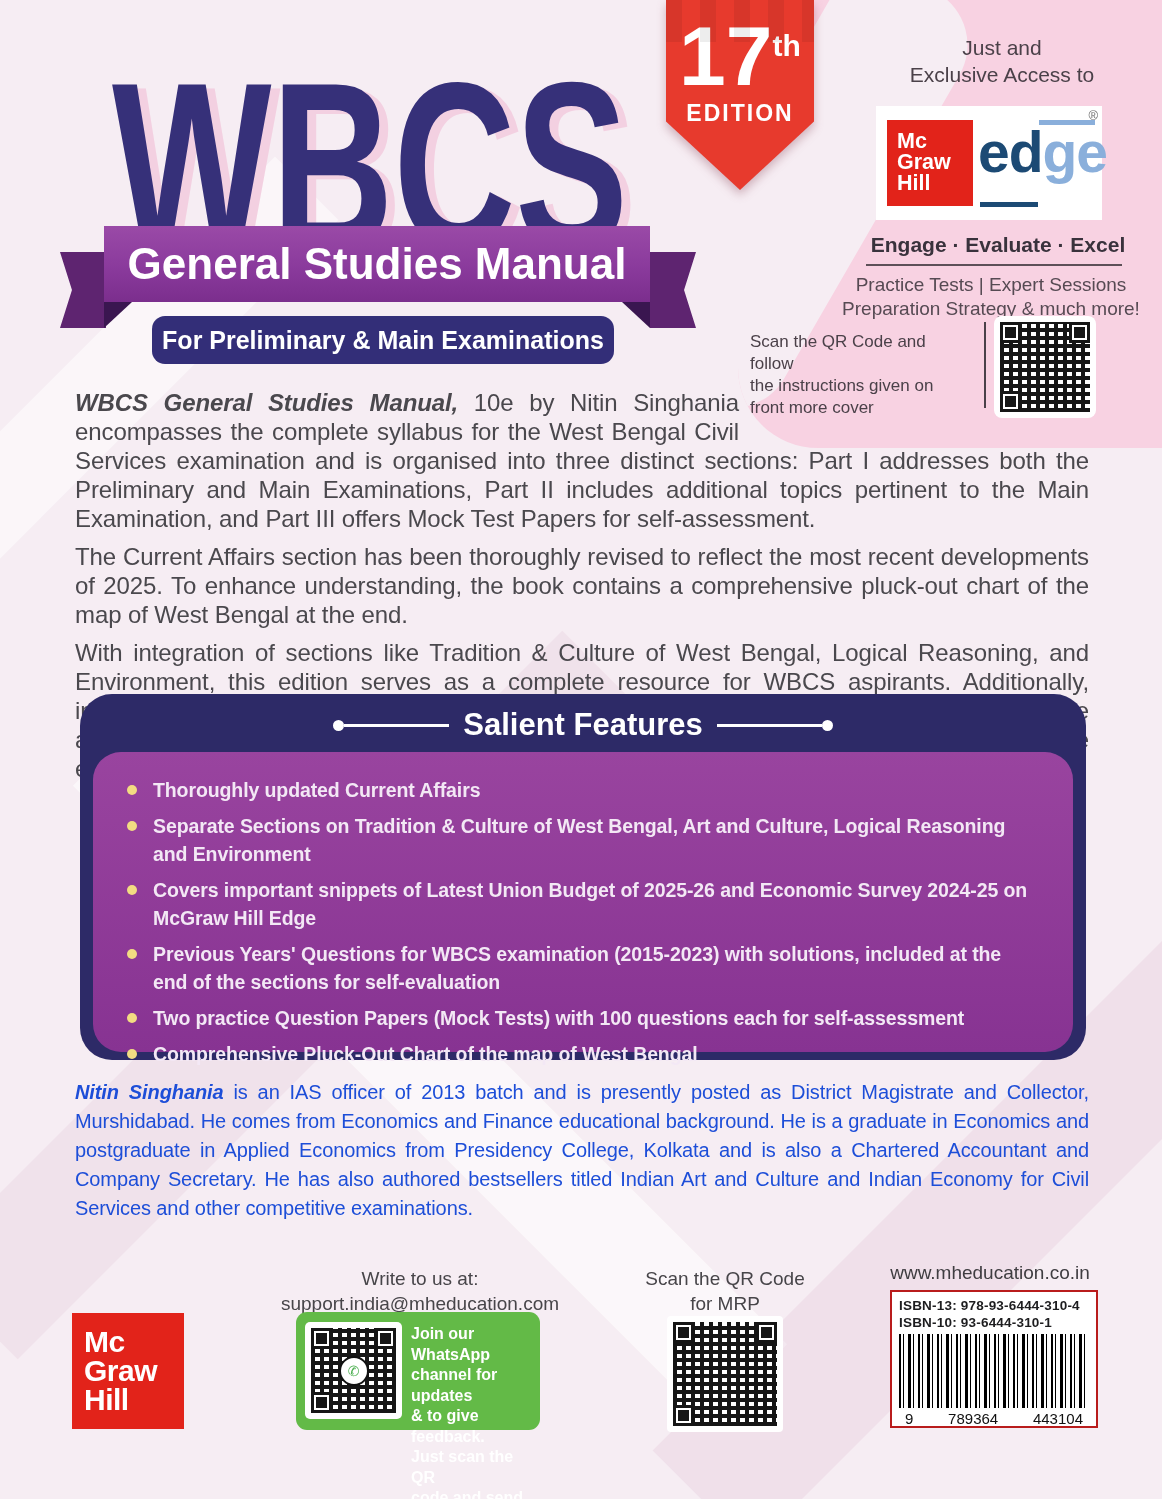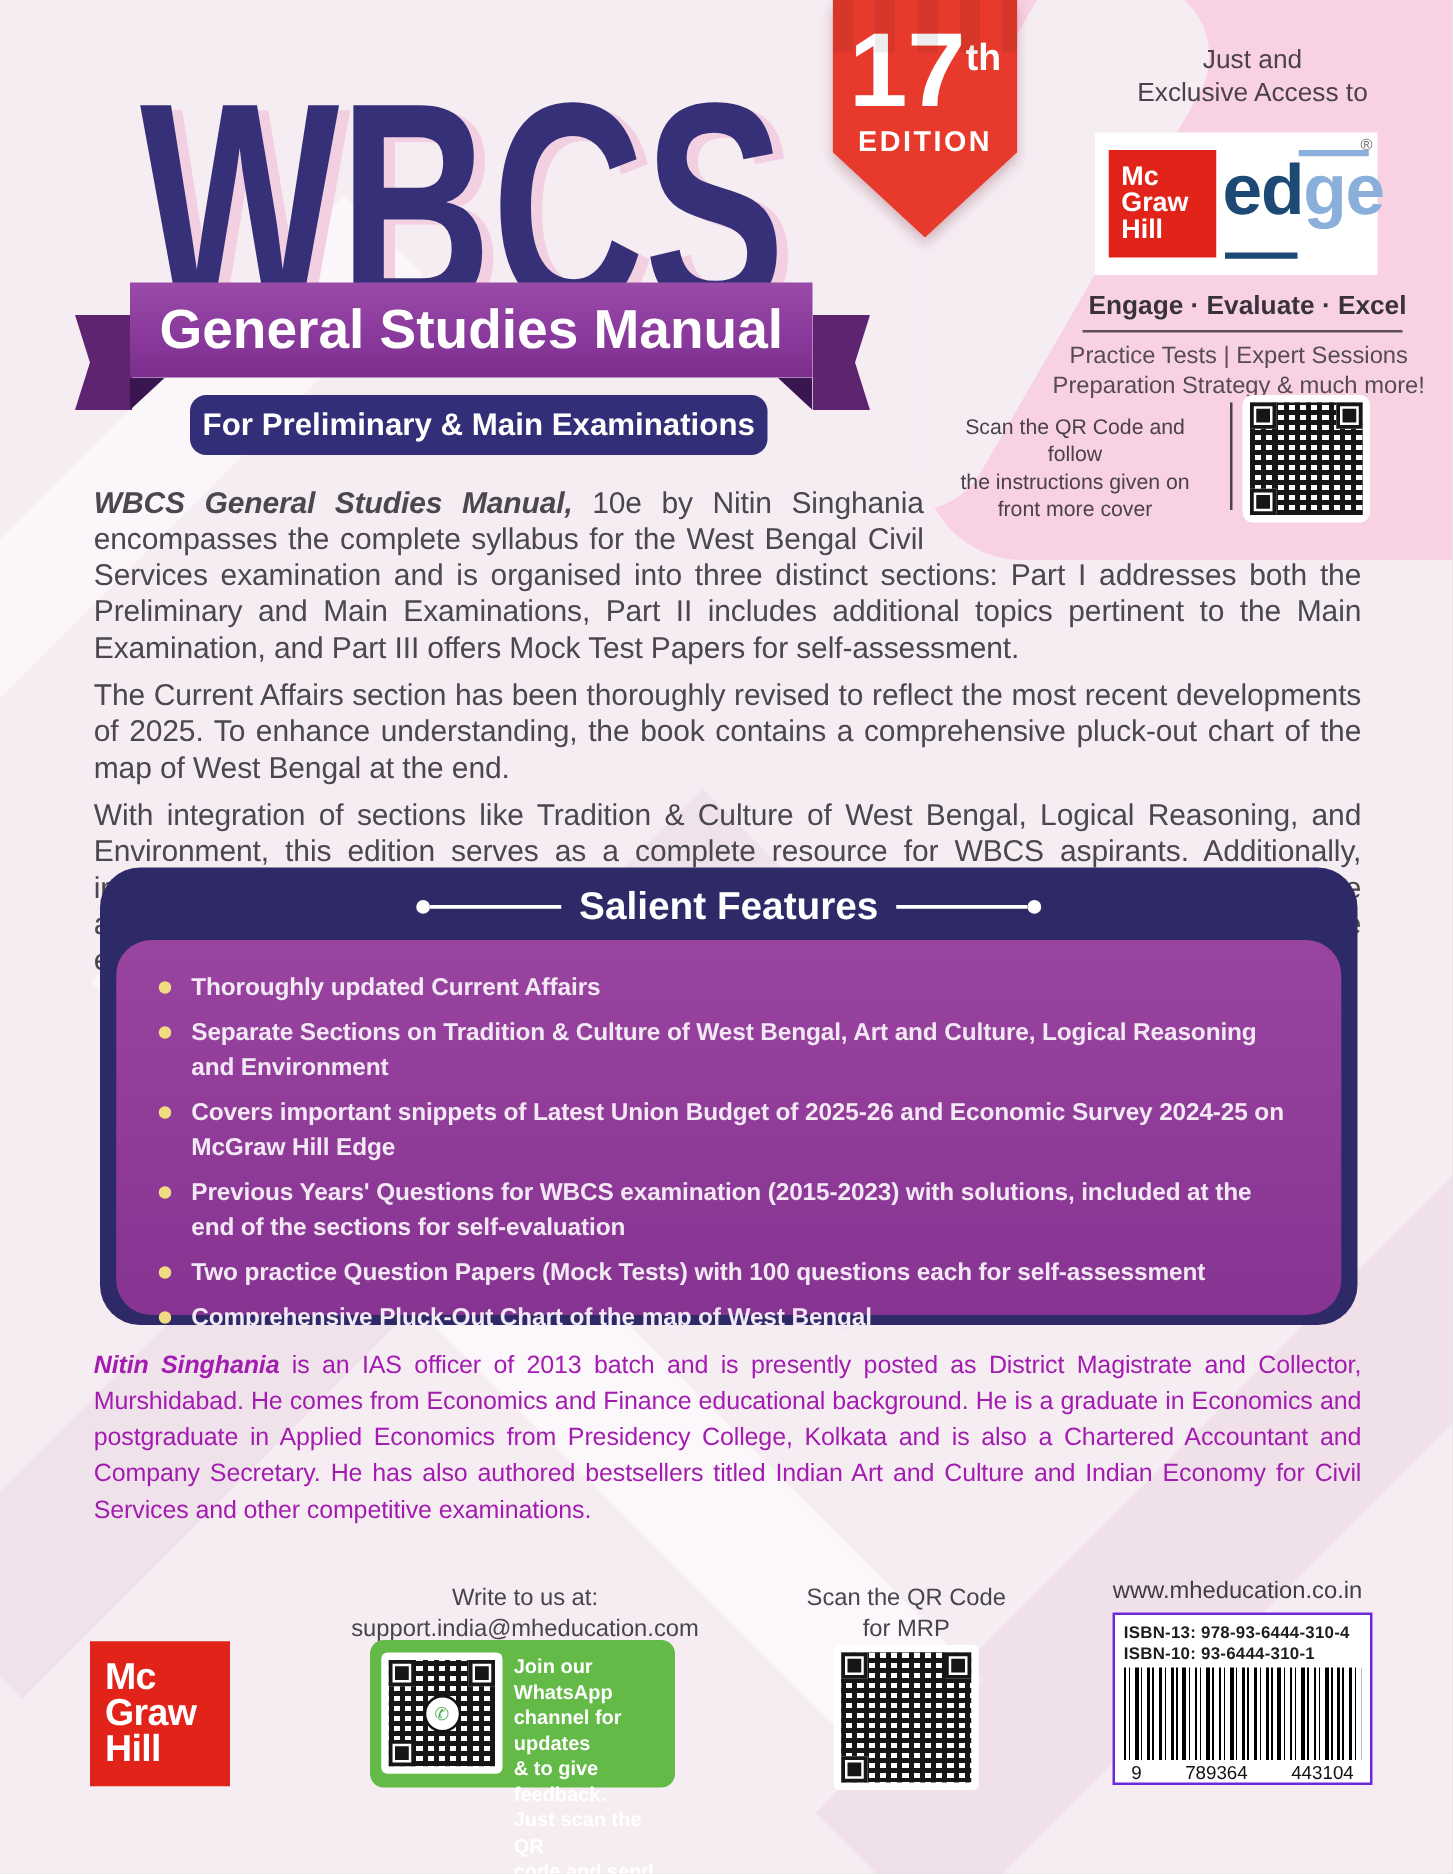--- a/index.html
+++ b/index.html
@@ -25,21 +25,21 @@
   .edge-word{position:absolute;left:102px;top:18px;font-size:57px;font-weight:bold;letter-spacing:-1px;line-height:1;}
   .edge-word .ed{color:#1c4a74;} .edge-word .ge{color:#8aafdb;}
   .edge-over{position:absolute;left:163px;top:14px;width:56px;height:5px;background:#8aafdb;}
   .edge-under{position:absolute;left:104px;top:96px;width:58px;height:5px;background:#1c4a74;}
   .reg{position:absolute;right:4px;top:2px;font-size:13px;color:#6b6b6b;}
   .motto{position:absolute;left:110px;top:233px;width:300px;text-align:center;font-size:21px;
          font-weight:bold;color:#39323c;}
   .p-div{position:absolute;left:128px;top:264px;width:256px;height:2px;background:#5d5058;}
   .offers{position:absolute;left:92px;top:273px;width:322px;text-align:center;font-size:19px;
           color:#564a53;line-height:24px;}
-  .qr-cap{position:absolute;left:12px;top:331px;width:220px;text-align:center;font-size:17px;
+  .qr-cap{position:absolute;left:12px;top:331px;width:220px;text-align:left;font-size:17px;
           color:#4b4149;line-height:22px;}
   .vline{position:absolute;left:246px;top:322px;width:2px;height:86px;background:#4b4149;}
   
   .qr{background:#fff;position:relative;padding:6px;box-sizing:border-box;}
   .qr-grid{width:100%;height:100%;
      background-image:repeating-linear-gradient(0deg,#161616 0 4px,transparent 4px 8px),
                       repeating-linear-gradient(90deg,#161616 0 4px,#fff 4px 9px);}
   .f{position:absolute;width:21px;height:21px;border:3px solid #161616;background:#fff;box-sizing:border-box;}
   .f::after{content:"";position:absolute;inset:2px;background:#161616;}
   .f.tl{left:6px;top:6px;} .f.tr{right:6px;top:6px;} .f.bl{left:6px;bottom:6px;}
@@ -82,41 +82,41 @@
   .orn-dot{width:11px;height:11px;border-radius:50%;background:#fff;}
   .orn-line{width:105px;height:3px;background:#fff;}
   .f-title{font-size:31px;font-weight:bold;color:#fff;margin:0 14px;}
   .f-inner{position:absolute;left:13px;right:13px;top:58px;bottom:8px;border-radius:28px;
         background:linear-gradient(180deg,#99449f,#873392);padding:24px 34px;box-sizing:border-box;}
   .f-item{display:flex;gap:16px;margin-bottom:8px;}
   .f-dot{flex:0 0 10px;width:10px;height:10px;border-radius:50%;background:#f2dc82;margin-top:9px;}
   .f-text{font-size:19.5px;font-weight:bold;color:#f3e8f5;line-height:28px;letter-spacing:-.1px;}
   
   .bio{position:absolute;left:75px;top:1078px;width:1014px;font-size:20px;line-height:29px;
-       color:#a21caf;text-align:justify;letter-spacing:-.1px;z-index:2;}
+       color:#1d4ed8;text-align:justify;letter-spacing:-.1px;z-index:2;}
   
   .mh-logo{position:absolute;left:72px;top:1313px;width:112px;height:116px;background:#e2231a;
        color:#fff;font-weight:bold;font-size:30px;line-height:29px;padding:14px 0 0 12px;
        box-sizing:border-box;letter-spacing:-.5px;z-index:2;}
   .write{position:absolute;left:260px;top:1266px;width:320px;text-align:center;font-size:19px;
        color:#474549;line-height:25px;z-index:2;}
   .wa{position:absolute;left:296px;top:1312px;width:244px;height:118px;background:#63ba47;
        border-radius:11px;padding:10px 8px 10px 9px;box-sizing:border-box;display:flex;gap:9px;z-index:2;}
   .wa .qr{width:97px;height:97px;flex:0 0 97px;border-radius:5px;}
   .wa-badge{position:absolute;left:50%;top:50%;transform:translate(-50%,-50%);width:26px;height:26px;
        background:#fff;border:2px solid #111;border-radius:50%;display:flex;align-items:center;
        justify-content:center;font-size:14px;color:#4caf50;}
   .wa-text{font-size:16px;font-weight:bold;color:#fff;line-height:20.5px;padding-top:2px;}
   .mrp{position:absolute;left:630px;top:1266px;width:190px;text-align:center;font-size:19px;
        color:#474549;line-height:25px;z-index:2;}
   .mrp-qr{position:absolute;left:667px;top:1316px;width:116px;height:116px;border-radius:4px;z-index:2;}
   .site{position:absolute;left:878px;top:1262px;width:224px;text-align:center;font-size:19px;
        color:#3f3d41;z-index:2;}
   .barcode{position:absolute;left:890px;top:1290px;width:208px;height:138px;background:#fff;
-       border:2px solid #6d28d9;box-sizing:border-box;padding:5px 7px;z-index:2;}
+       border:2px solid #b91c1c;box-sizing:border-box;padding:5px 7px;z-index:2;}
   .isbn{font-size:13.5px;font-weight:bold;color:#1d1d1f;line-height:17px;letter-spacing:.2px;}
   .bars{height:74px;margin-top:3px;
        background:repeating-linear-gradient(90deg,#000 0 2px,#fff 2px 4px,#000 4px 5px,#fff 5px 9px,
                   #000 9px 12px,#fff 12px 14px,#000 14px 15px,#fff 15px 19px);}
   .bc-digits{display:flex;justify-content:space-between;padding:2px 6px 0;font-size:15px;color:#111;}
 </style>
 </head>
 <body>
 
 <div class="page">

